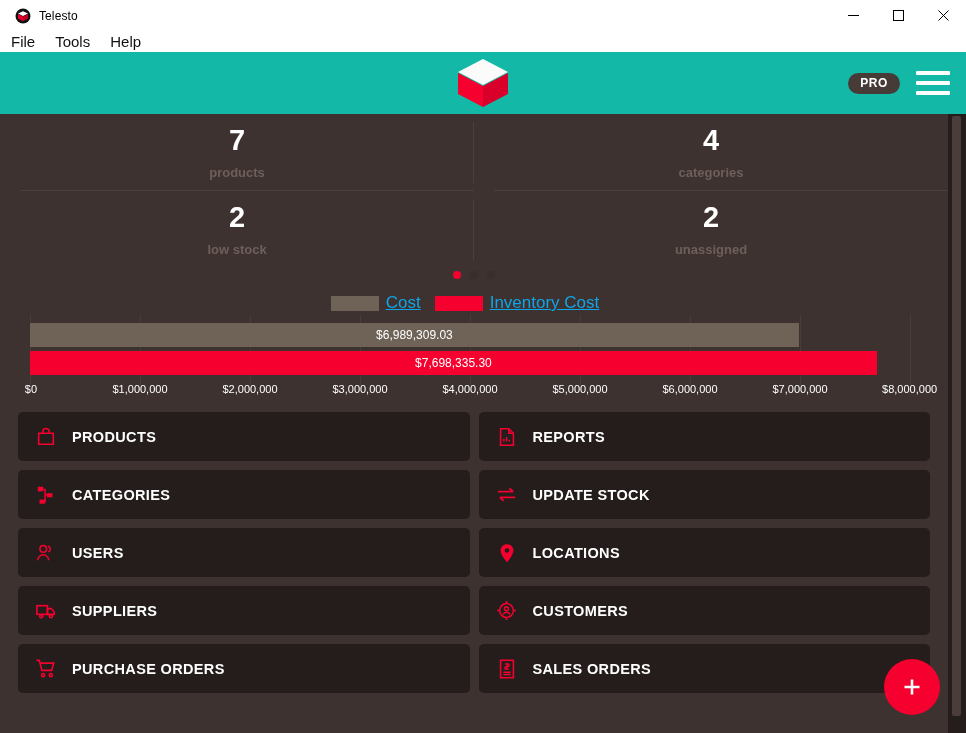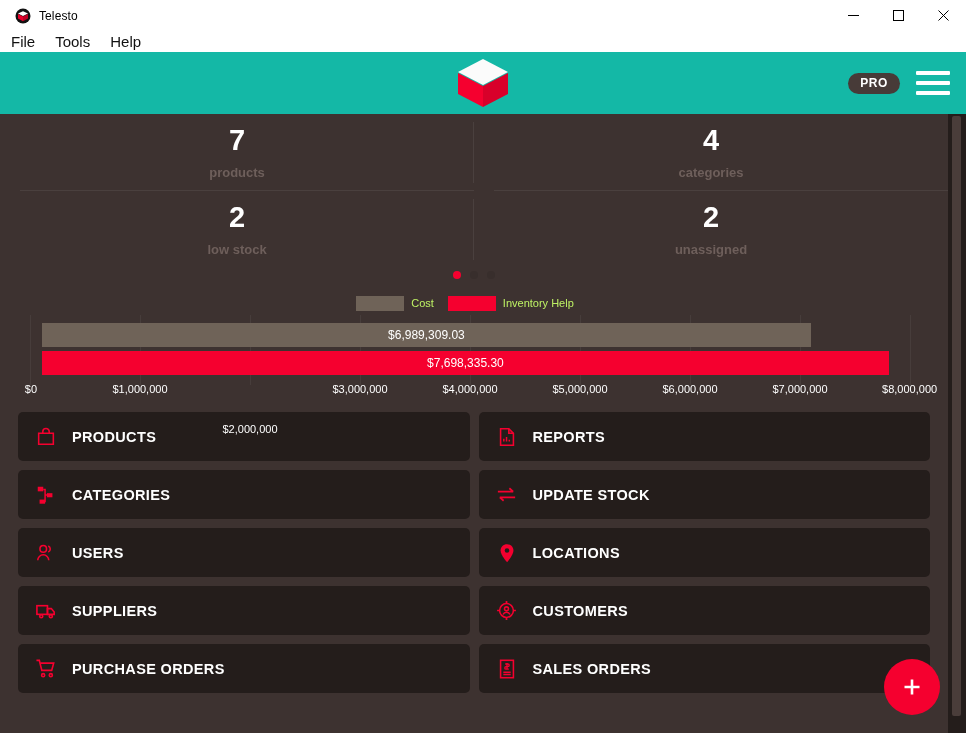--- a/index.html
+++ b/index.html
@@ -226,22 +226,23 @@
   .legend-entry {
     display: flex;
     align-items: center;
     gap: 7px;
   }
   .legend-swatch {
     width: 48px; height: 15px;
     display: block;
   }
   .legend-text {
-    font-size: 11px;
-    color: #bef264;
+    font-size: 17px;
+    color: #0ea5e9;
+    text-decoration: underline;
   }
   .plot {
     position: relative;
     margin: 6px 0 0 30px;
     width: 880px;
     height: 56px;
   }
   .gridlines {
     position: absolute;
     inset: 0;
@@ -250,21 +251,20 @@
   .gridline {
     position: absolute;
     top: -8px; bottom: -6px;
     width: 1px;
     background: rgba(255,255,255,.055);
   }
   .bar-row {
     position: relative;
     height: 24px;
     margin-bottom: 4px;
-    margin-left: 12px;
   }
   .bar {
     height: 24px;
     display: flex;
     align-items: center;
     justify-content: center;
   }
   .bar-label {
     font-size: 12px;
     color: #ffffff;
@@ -423,21 +423,21 @@
       </div>
 
       <div class="chart-block">
         <div class="legend">
           <div class="legend-entry">
             <span class="legend-swatch" id="sw0" style="background: rgb(111, 99, 88);"></span>
             <span class="legend-text">Cost</span>
           </div>
           <div class="legend-entry">
             <span class="legend-swatch" id="sw1" style="background: rgb(245, 0, 47);"></span>
-            <span class="legend-text">Inventory Help</span>
+            <span class="legend-text">Inventory Cost</span>
           </div>
         </div>
 
         <div class="plot">
           <div class="gridlines" id="gridlines">
               <div class="gridline" style="left: 0px;"></div>
               <div class="gridline" style="left: 110px;"></div>
               <div class="gridline" style="left: 220px;"></div>
               <div class="gridline" style="left: 330px;"></div>
               <div class="gridline" style="left: 440px;"></div>
@@ -454,21 +454,21 @@
           <div class="bar-row">
             <div class="bar" id="bar1" style="width: 846.817px; background: rgb(245, 0, 47);">
               <span class="bar-label">$7,698,335.30</span>
             </div>
           </div>
         </div>
 
         <div class="axis" id="axis">
             <div class="tick" style="left: 0px; transform: translateX(-42%);">$0</div>
             <div class="tick" style="left: 110px;">$1,000,000</div>
-            <div class="tick" style="left: 220px; margin-top: 40px;">$2,000,000</div>
+            <div class="tick" style="left: 220px;">$2,000,000</div>
             <div class="tick" style="left: 330px;">$3,000,000</div>
             <div class="tick" style="left: 440px;">$4,000,000</div>
             <div class="tick" style="left: 550px;">$5,000,000</div>
             <div class="tick" style="left: 660px;">$6,000,000</div>
             <div class="tick" style="left: 770px;">$7,000,000</div>
             <div class="tick" style="left: 884px; transform: translateX(-58%);">$8,000,000</div>
           </div>
       </div>
 
       <div class="tiles">

